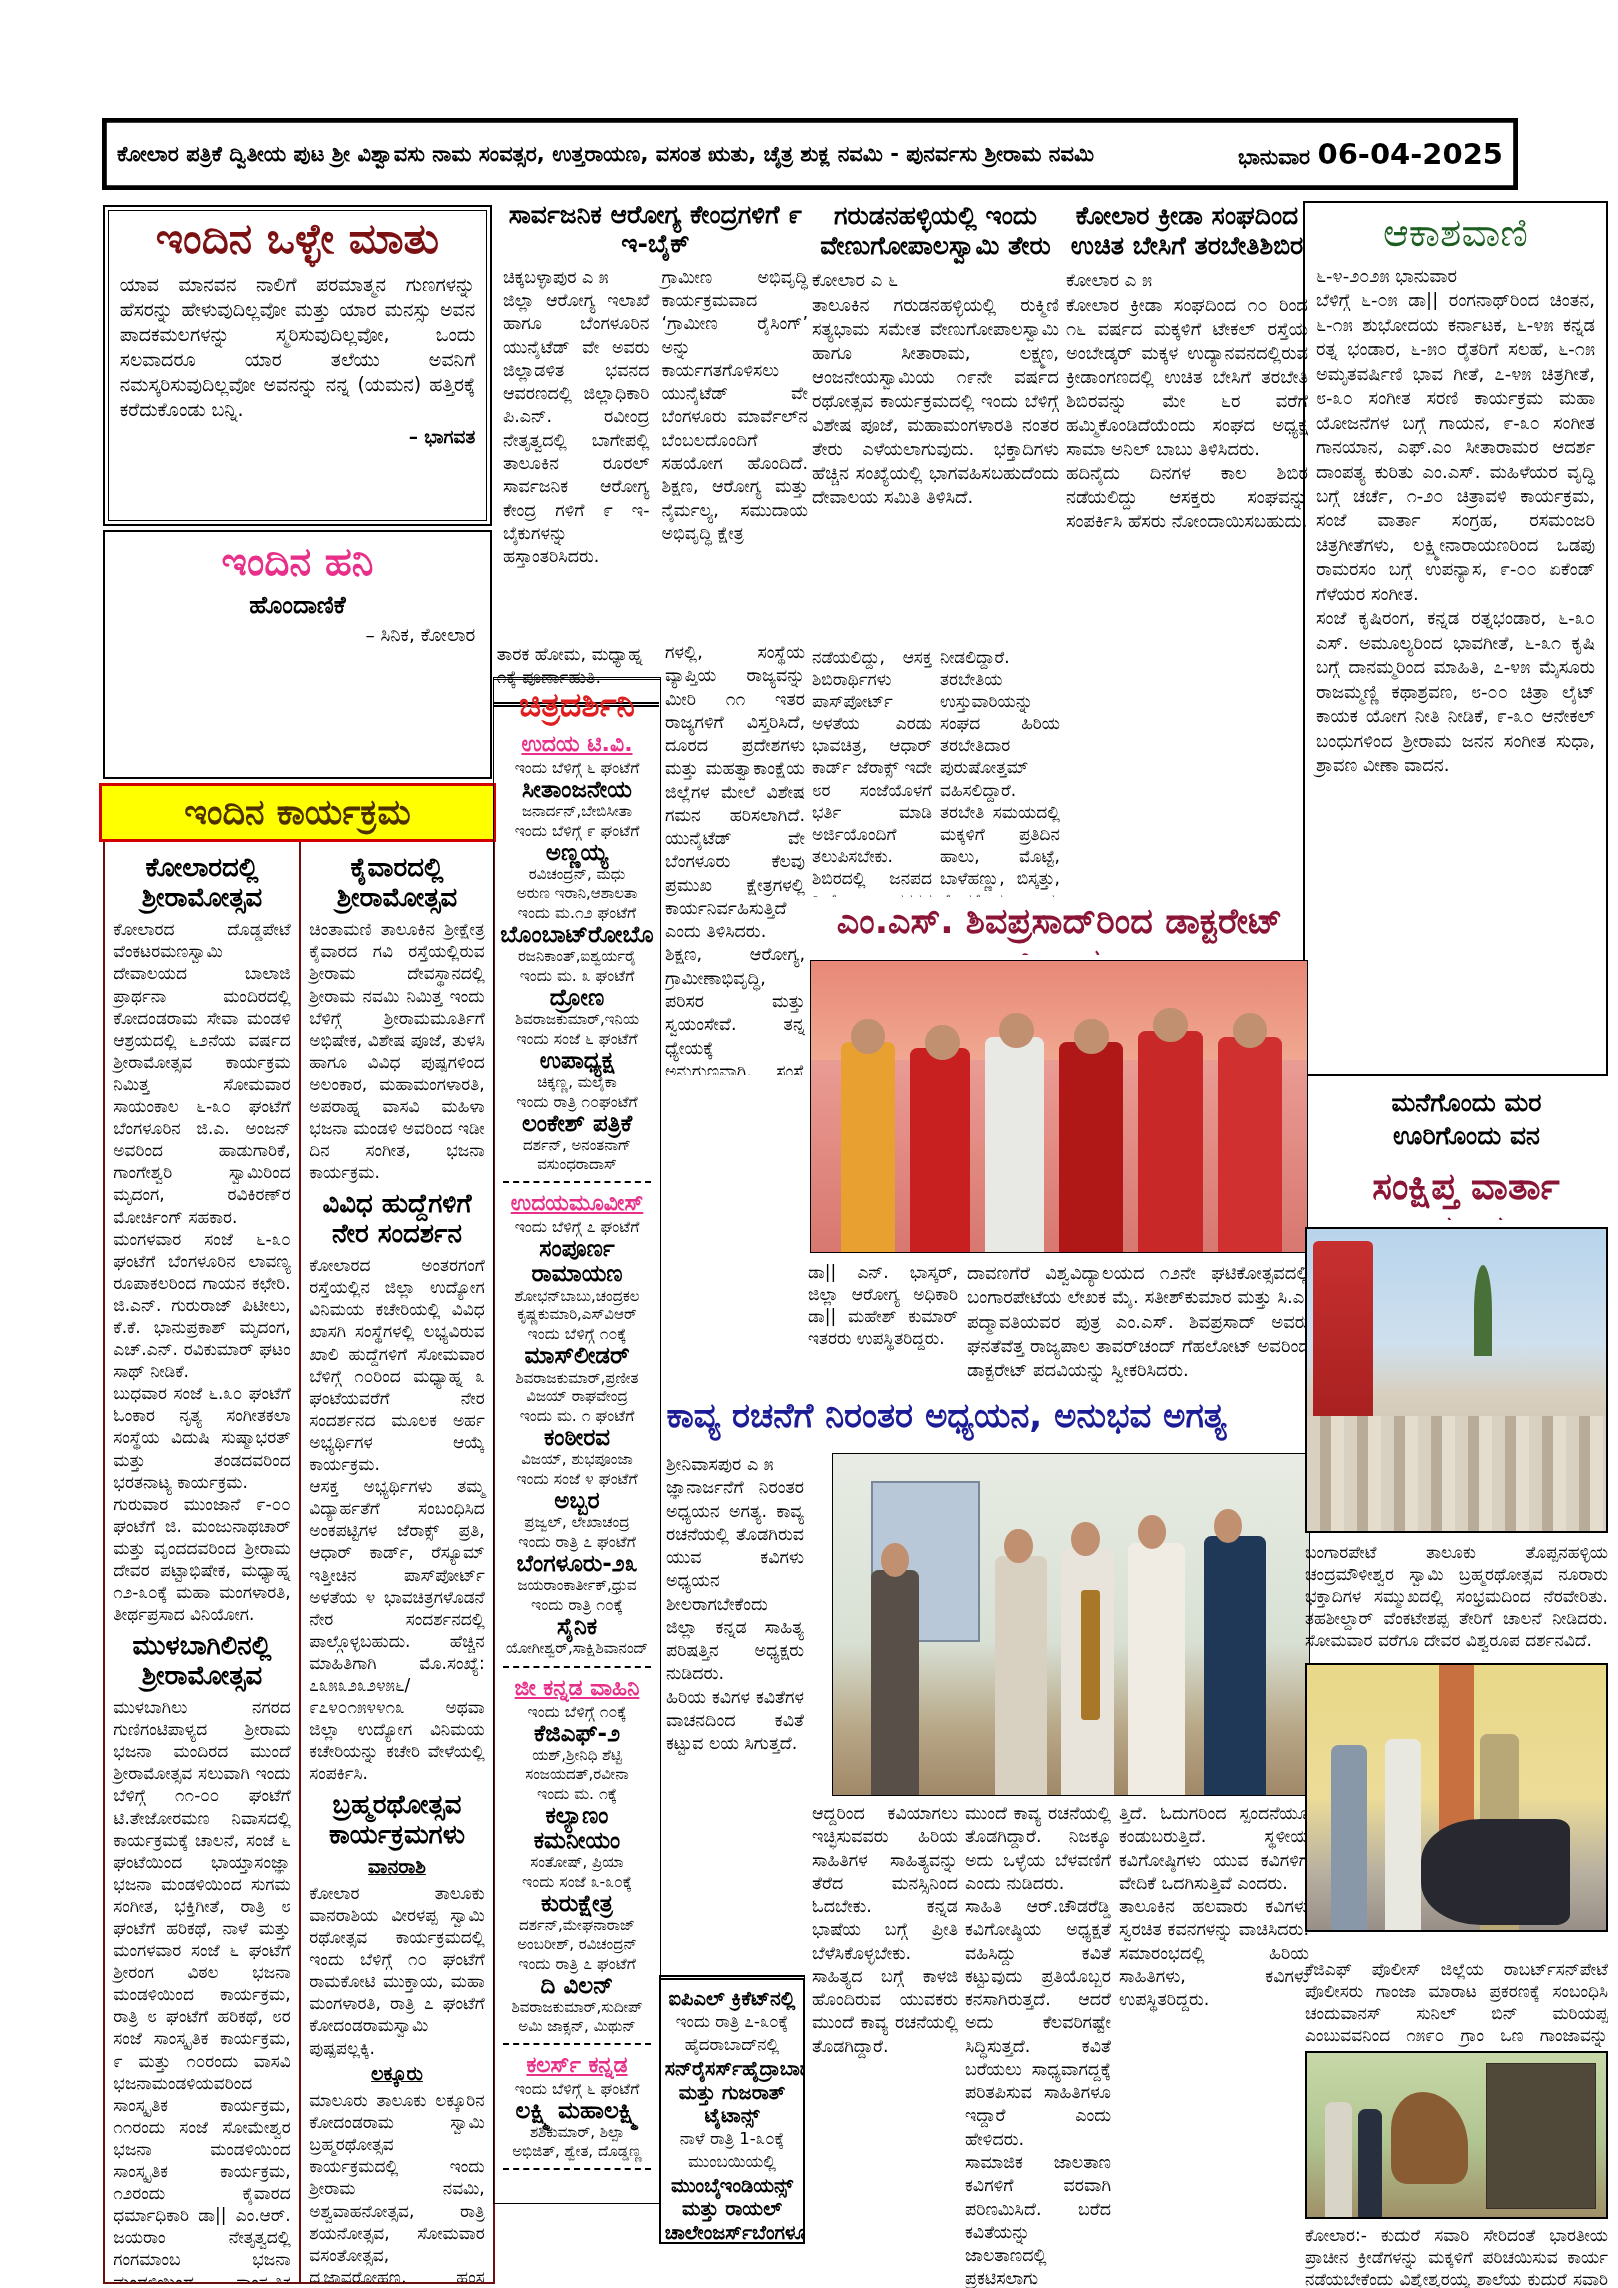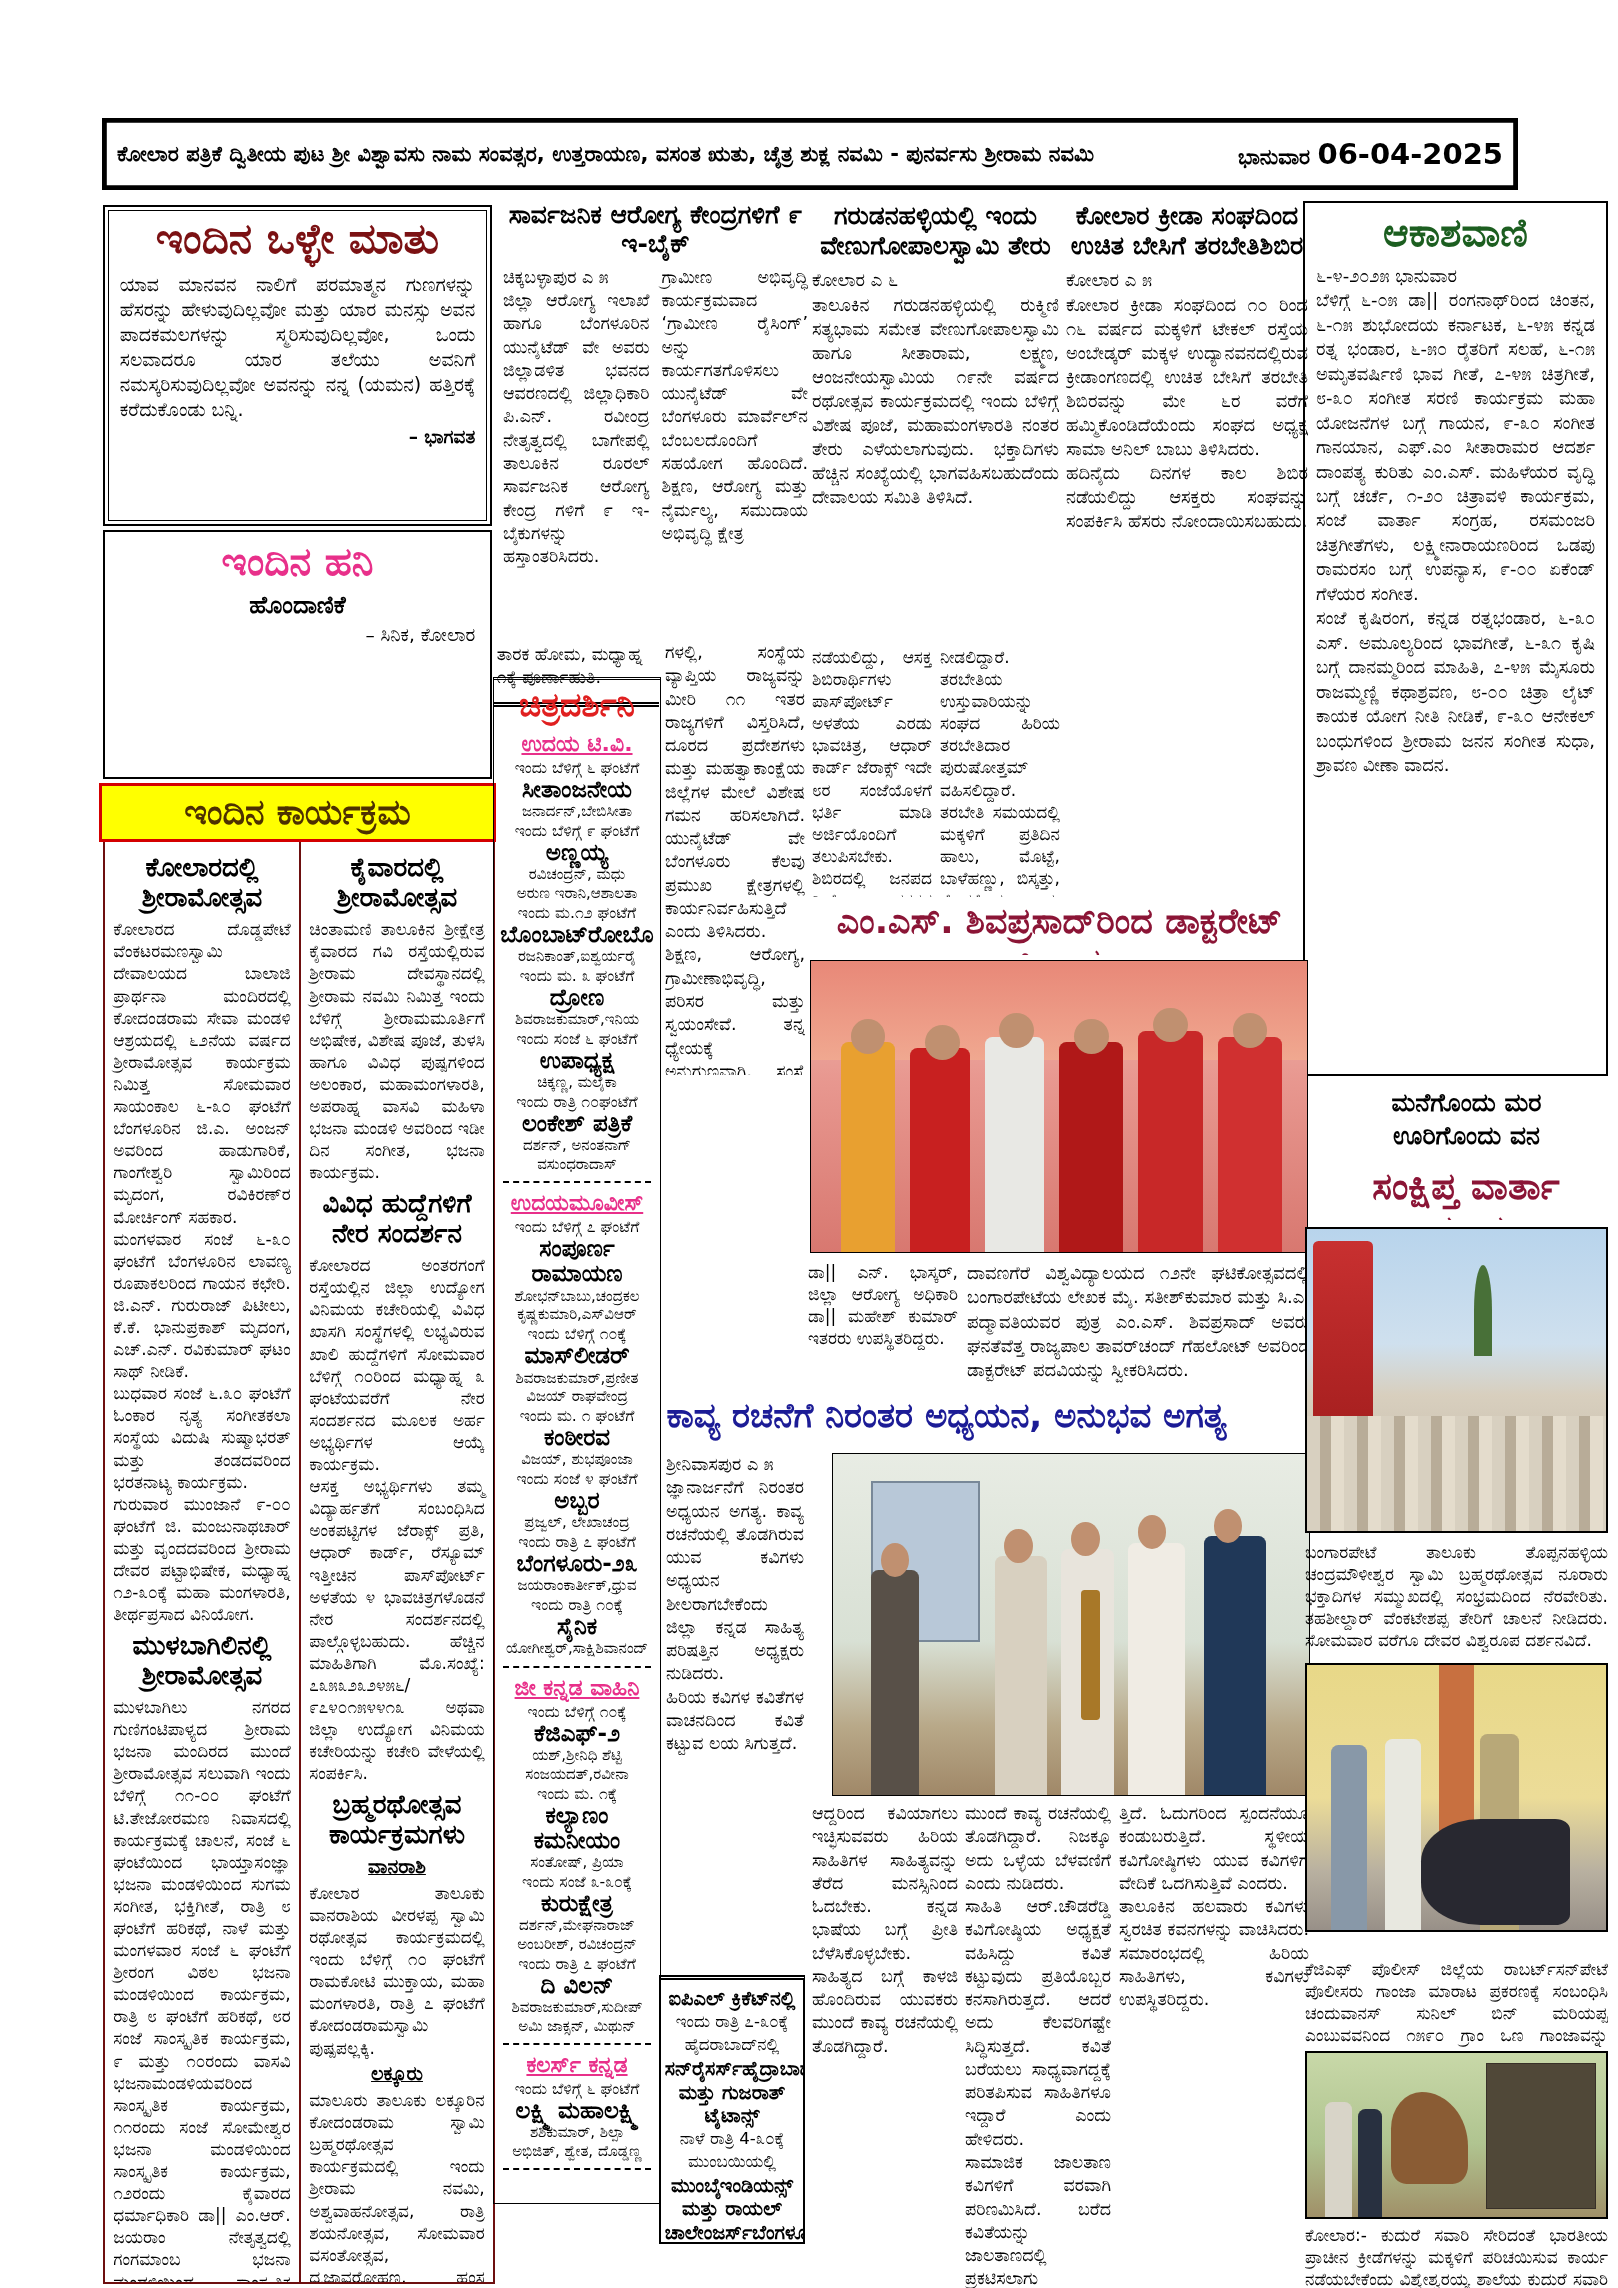--- a/index.html
+++ b/index.html
@@ -44,21 +44,21 @@
 
   .artF{left:812px;top:201px;width:247px;height:436px;}
   .artF .t,.artG .t{font-size:25px;font-weight:bold;text-align:center;line-height:1.2;margin-bottom:7.4px;}
   .artF .p,.artG .p{font-size:18px;line-height:1.34;text-align:justify;}
   .artG{left:1066px;top:201px;width:242px;height:694px;}
   .gc1{left:812px;top:646px;width:120px;height:251px;}
   .gc2{left:940px;top:646px;width:120px;height:251px;}
   .gcont{font-size:17px;line-height:1.3;text-align:justify;}
 
   .akash{left:1303px;top:201px;width:305px;height:875px;border:2.8px solid #000;padding:7.4px 11px;}
-  .akash .t{font-size:39px;font-weight:bold;color:#1c5e20;text-align:center;margin-bottom:7.4px;}
+  .akash .t{font-size:39px;font-weight:normal;color:#1c5e20;text-align:center;margin-bottom:7.4px;}
   .akash .p{font-size:18px;line-height:1.36;text-align:justify;}
 
   
   .tvbox{left:493px;top:677px;width:168px;height:1527px;border:1.8px solid #000;border-top:3.7px double #000;padding:3.7px 5.5px;}
   .tv-title{font-size:33px;font-weight:bold;color:#e02020;text-align:center;margin:1.8px 0 5.5px;}
   .chname{font-size:22px;font-weight:bold;color:#e8308a;text-decoration:underline;text-align:center;margin:5.5px 0 1.8px;}
   .ftime{font-size:15.7px;text-align:center;}
   .ftitle{font-size:23px;font-weight:bold;text-align:center;line-height:1.1;}
   .fcast{font-size:15px;text-align:center;line-height:1.25;}
   .dashrule{border-top:2.8px dashed #000;margin:7.4px 3.7px;}
@@ -304,21 +304,21 @@
 ಸಾಹಿತಿ ಆರ್.ಚೌಡರೆಡ್ಡಿ ಕವಿಗೋಷ್ಠಿಯ ಅಧ್ಯಕ್ಷತೆ ವಹಿಸಿದ್ದು ಕವಿತೆ ಕಟ್ಟುವುದು ಪ್ರತಿಯೊಬ್ಬರ ಕನಸಾಗಿರುತ್ತದೆ. ಆದರೆ ಅದು ಕೆಲವರಿಗಷ್ಟೇ ಸಿದ್ಧಿಸುತ್ತದೆ. ಕವಿತೆ ಬರೆಯಲು ಸಾಧ್ಯವಾಗದ್ದಕ್ಕೆ ಪರಿತಪಿಸುವ ಸಾಹಿತಿಗಳೂ ಇದ್ದಾರೆ ಎಂದು ಹೇಳಿದರು.
 ಸಾಮಾಜಿಕ ಜಾಲತಾಣ ಕವಿಗಳಿಗೆ ವರವಾಗಿ ಪರಿಣಮಿಸಿದೆ. ಬರೆದ ಕವಿತೆಯನ್ನು ಜಾಲತಾಣದಲ್ಲಿ ಪ್ರಕಟಿಸಲಾಗು</div>
 <div class="abs kcol kc4 pre">ತ್ತಿದೆ. ಓದುಗರಿಂದ ಸ್ಪಂದನೆಯೂ ಕಂಡುಬರುತ್ತಿದೆ. ಸ್ಥಳೀಯ ಕವಿಗೋಷ್ಠಿಗಳು ಯುವ ಕವಿಗಳಿಗೆ ವೇದಿಕೆ ಒದಗಿಸುತ್ತಿವೆ ಎಂದರು.
 ತಾಲೂಕಿನ ಹಲವಾರು ಕವಿಗಳು ಸ್ವರಚಿತ ಕವನಗಳನ್ನು ವಾಚಿಸಿದರು. ಸಮಾರಂಭದಲ್ಲಿ ಹಿರಿಯ ಸಾಹಿತಿಗಳು, ಕವಿಗಳು ಉಪಸ್ಥಿತರಿದ್ದರು.</div>
 
 <div class="abs iplbox">
   <div class="ipl-b">ಐಪಿಎಲ್ ಕ್ರಿಕೆಟ್‌ನಲ್ಲಿ</div>
   <div class="ipl-n">ಇಂದು ರಾತ್ರಿ ೭-೩೦ಕ್ಕೆ</div>
   <div class="ipl-n">ಹೈದರಾಬಾದ್‌ನಲ್ಲಿ</div>
   <div class="ipl-b">ಸನ್‌ರೈಸರ್ಸ್‌ಹೈದ್ರಾಬಾದ್ ಮತ್ತು ಗುಜರಾತ್ ಟೈಟಾನ್ಸ್</div>
-  <div class="ipl-n">ನಾಳೆ ರಾತ್ರಿ 4-೩೦ಕ್ಕೆ</div>
+  <div class="ipl-n">ನಾಳೆ ರಾತ್ರಿ 1-೩೦ಕ್ಕೆ</div>
   <div class="ipl-n">ಮುಂಬಯಿಯಲ್ಲಿ</div>
   <div class="ipl-b">ಮುಂಬೈಇಂಡಿಯನ್ಸ್ ಮತ್ತು ರಾಯಲ್ ಚಾಲೇಂಜರ್ಸ್‌ಬೆಂಗಳೂರು</div>
 </div>
 
 <div class="abs slogan pre">ಮನೆಗೊಂದು ಮರ
 ಊರಿಗೊಂದು ವನ</div>
 <div class="abs briefhead">ಸಂಕ್ಷಿಪ್ತ ವಾರ್ತಾ ಚಿತ್ರಲಹರಿ</div>
 
 <div class="abs bphoto photo1">
   <div class="photo-band" style="left:2%;top:4%;width:20%;height:60%;background:linear-gradient(180deg,#c83030,#a82020);border-radius:5.5px;"></div>

